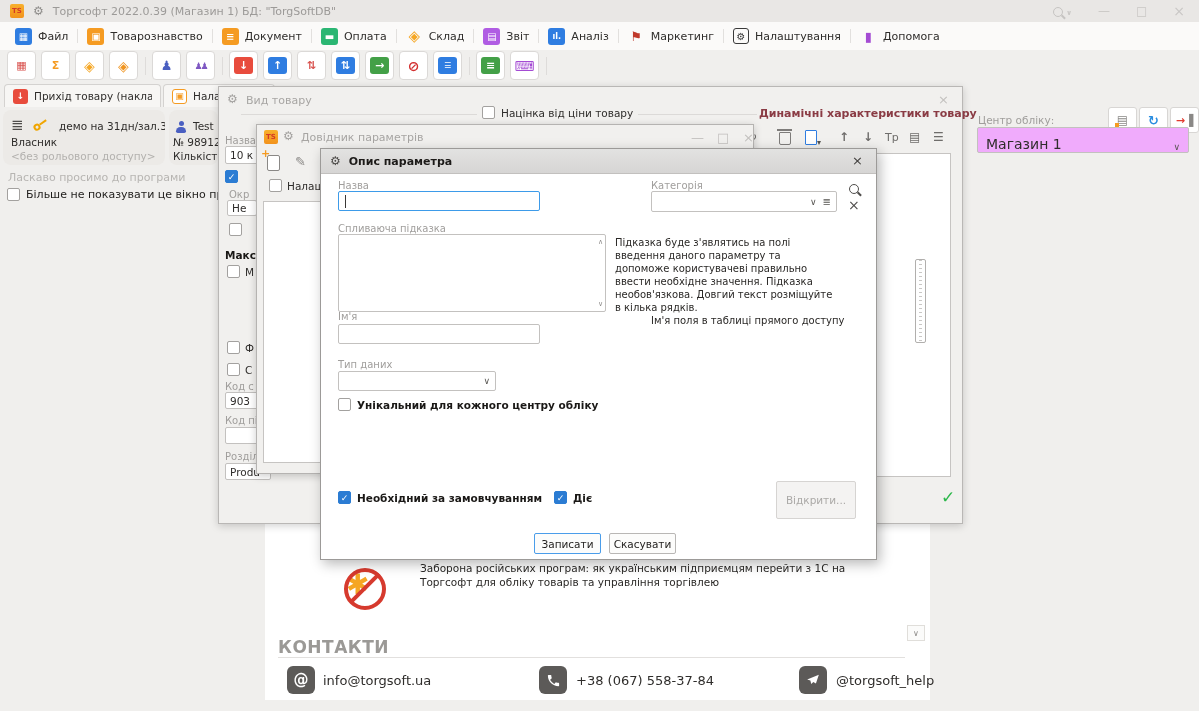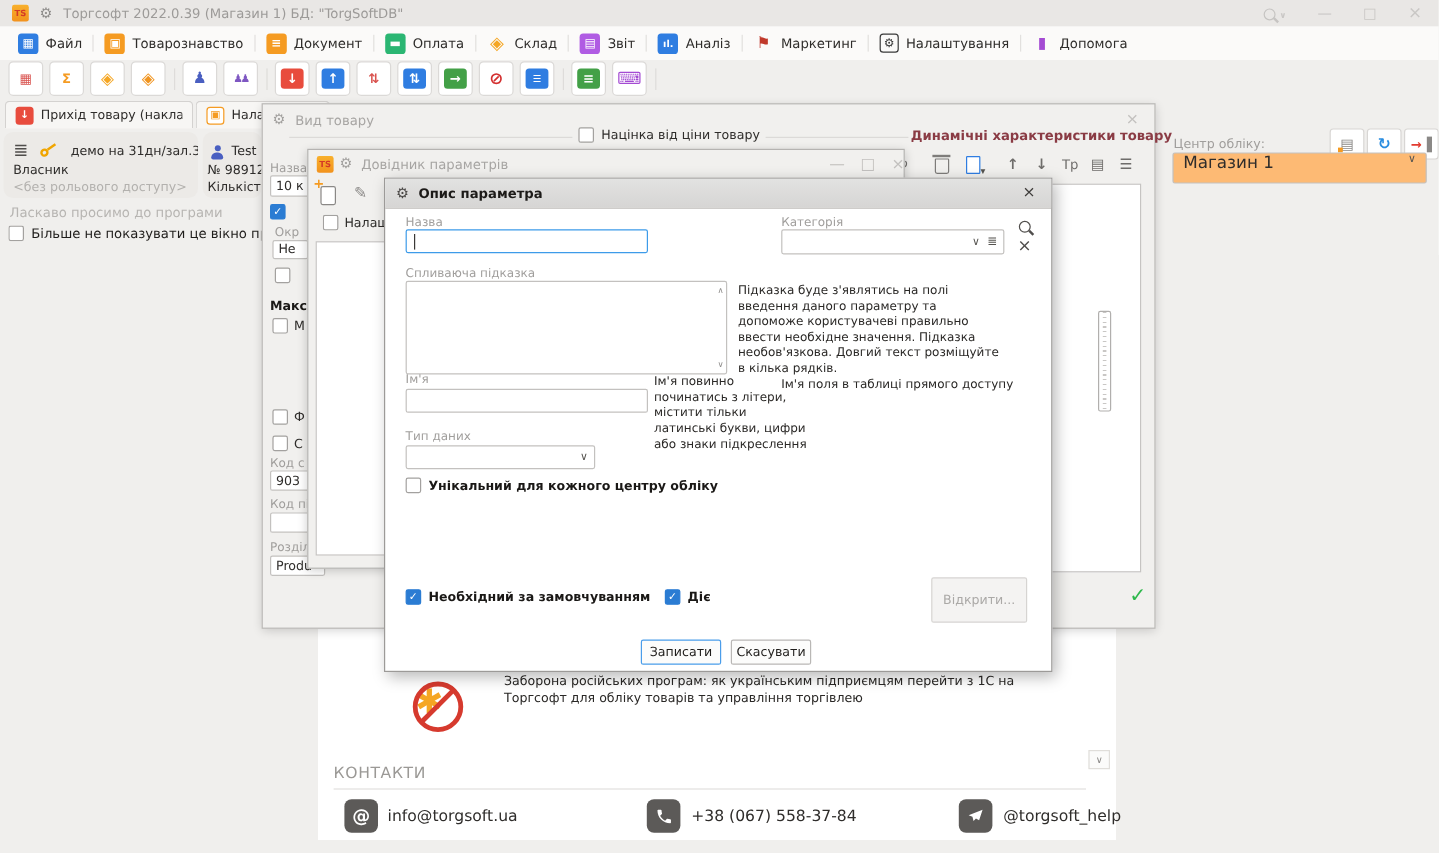--- a/index.html
+++ b/index.html
@@ -82,26 +82,26 @@
   .fs{position:absolute;border:1px solid #c7c5c3;box-sizing:border-box}
   .fs-l{position:absolute;top:-7px;left:8px;background:#fff;padding:0 4px;font-size:10px;color:#2f2d2b;white-space:nowrap}
   .cbl{font-size:10.5px;font-weight:bold;color:#1a1816;white-space:nowrap}
   
   .news{position:absolute;left:265px;top:524px;width:665px;height:176px;background:#fff}
   .ban{position:absolute;width:42px;height:42px;border:4px solid #d63a2e;border-radius:50%;box-sizing:border-box}
   .ban::after{content:"";position:absolute;left:-3px;top:14px;width:40px;height:4px;background:#d63a2e;transform:rotate(-45deg)}
   .splat{position:absolute;font-size:28px;color:#f5a623}
   .cic{position:absolute;width:28px;height:28px;border-radius:6px;background:#5c5a58;display:flex;align-items:center;justify-content:center;color:#fff;font-size:15px;font-weight:bold}
   .ctx{position:absolute;font-size:13px;color:#2f2d2b;white-space:nowrap}
-  .khead{position:absolute;font-size:13px;font-weight:normal;color:#9b9996;letter-spacing:.5px}
+  .khead{position:absolute;font-size:17px;font-weight:bold;color:#9b9996;letter-spacing:.5px}
   .hr{position:absolute;height:1px;background:#e2e0de}
   .scrbtn{position:absolute;width:16px;height:14px;background:#fbfbfa;border:1px solid #e0deda;display:flex;align-items:center;justify-content:center;font-size:8px;color:#8a8886}
   
   .ric{position:absolute;width:27px;height:24px;background:#fff;border:1px solid #d8d6d4;border-radius:3px;display:flex;align-items:center;justify-content:center}
-  .sel{position:absolute;background:#fdba74;border:1px solid #c3c1bf;border-radius:2px;display:flex;align-items:flex-start;box-sizing:border-box;justify-content:space-between;padding:0 8px}
+  .sel{position:absolute;background:#f0abfc;border:1px solid #c3c1bf;border-radius:2px;display:flex;align-items:flex-end;box-sizing:border-box;justify-content:space-between;padding:0 8px}
   .sel .v{font-size:14px;color:#2f2d2b}
   .sel .c{font-size:9px;color:#55534f}
 </style>
 </head>
 <body>
 
 <div class="screen">
 
   <div class="ttl">
     <span class="ts-logo">TS</span>
@@ -369,21 +369,20 @@
 
     <span class="flbl" style="left:17px;top:74px">Спливаюча підказка</span>
     <div class="abs" style="left:17px;top:85px;width:268px;height:78px;background:#fff;border:1px solid #c3c1bf;border-radius:2px;box-sizing:border-box">
       <span class="scr-ar" style="top:3px">∧</span>
       <span class="scr-ar" style="bottom:3px">∨</span>
     </div>
     <div class="hint" style="left:294px;top:87px;width:222px">Підказка буде з'являтись на полі введення даного параметру та допоможе користувачеві правильно ввести необхідне значення. Підказка необов'язкова. Довгий текст розміщуйте в кілька рядків.</div>
 
     <span class="flbl" style="left:17px;top:162px">Ім'я</span>
     <input class="inp abs" style="left: 17px; top: 175px; width: 202px; height: 20px;">
-    <div class="hint" style="left:224px;top:163px;width:130px">Ім'я повинно починатись з літери, містити тільки латинські букви, цифри або знаки підкреслення</div>
     <div class="hint" style="left:330px;top:165px;width:225px">Ім'я поля в таблиці прямого доступу</div>
 
     <span class="flbl" style="left:17px;top:210px">Тип даних</span>
     <div class="dd abs" style="left:17px;top:222px;width:158px;height:20px">
       <span>∨</span>
     </div>
     <div class="abs" style="left:17px;top:249px;display:flex;gap:6px;align-items:center">
       <span class="cb"></span>
       <span class="cbl">Унікальний для кожного центру обліку</span>
     </div>

